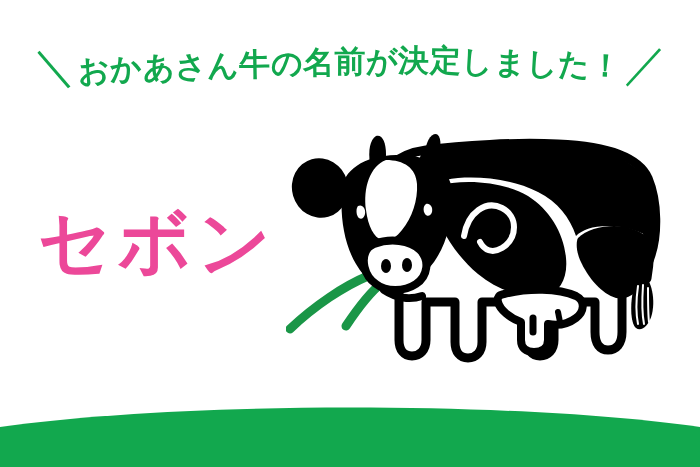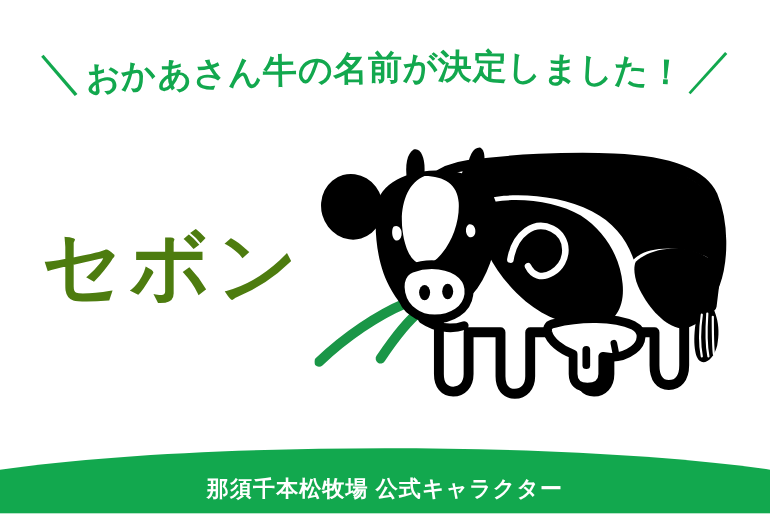--- a/index.html
+++ b/index.html
@@ -57,21 +57,21 @@
   #name-block {
     position: absolute;
     left: 38px;
     top: 196px;
     width: 270px;
     height: 92px;
     display: flex;
     align-items: center;
   }
   #name-text {
-    color: #4d7c0f;
+    color: #ec4899;
     font-size: 72px;
     font-weight: 700;
     letter-spacing: 6px;
     line-height: 1;
     white-space: nowrap;
   }
 
   
   #cow-wrap {
     position: absolute;
@@ -281,16 +281,15 @@
         <path d="M98,164 C110,172 124,174 136,170"></path>
       </g>
 
     </svg>
   </div>
 
   <div id="banner">
     <svg id="banner-shape" viewBox="0 0 700 62" preserveAspectRatio="none" xmlns="http://www.w3.org/2000/svg">
       <path d="M0,22 C180,-4 520,-4 700,22 L700,62 L0,62 Z" fill="#12a84e"></path>
     </svg>
-    <div id="banner-label">那須千本松牧場 公式キャラクター</div>
   </div>
 
 </div>
 
 </body></html>

